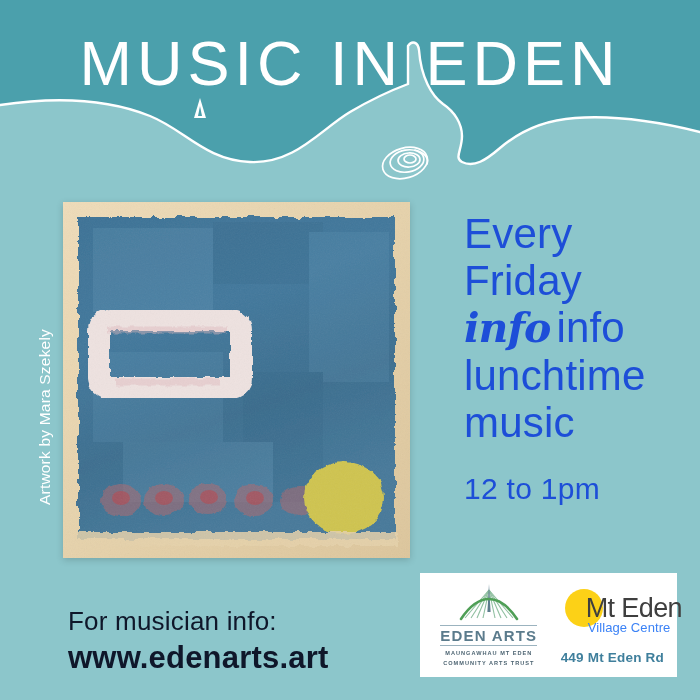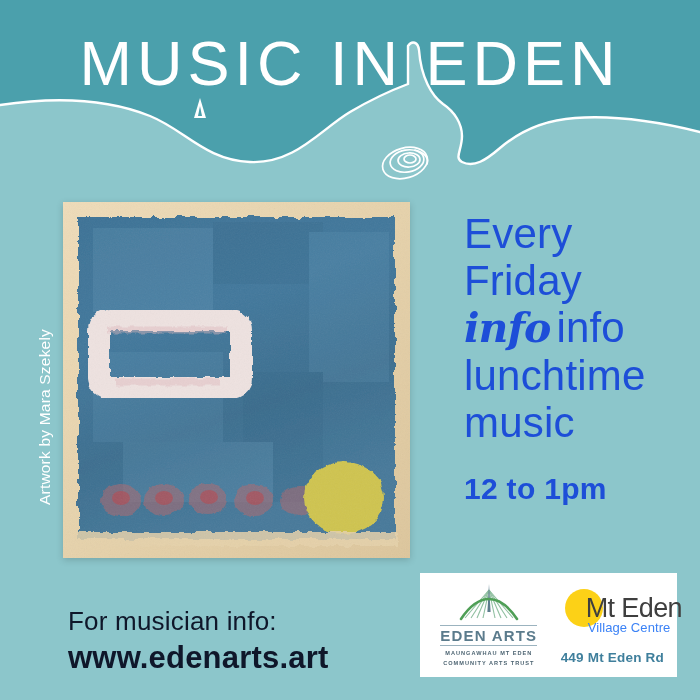--- a/index.html
+++ b/index.html
@@ -89,21 +89,21 @@
     font-family: "DejaVu Serif", serif;
     font-style: italic;
     font-weight: 700;
     font-size: 41px;
     letter-spacing: -1px;
     margin-right: 6px;
   }
   .time-line {
     margin-top: 26px;
     font-size: 30px;
-    font-weight: 700;
+    font-weight: 400;
     letter-spacing: 0.3px;
     white-space: nowrap;
   }
 
   
   .info-block {
     position: absolute;
     left: 68px; top: 605px;
     color: #0f172a;
   }

